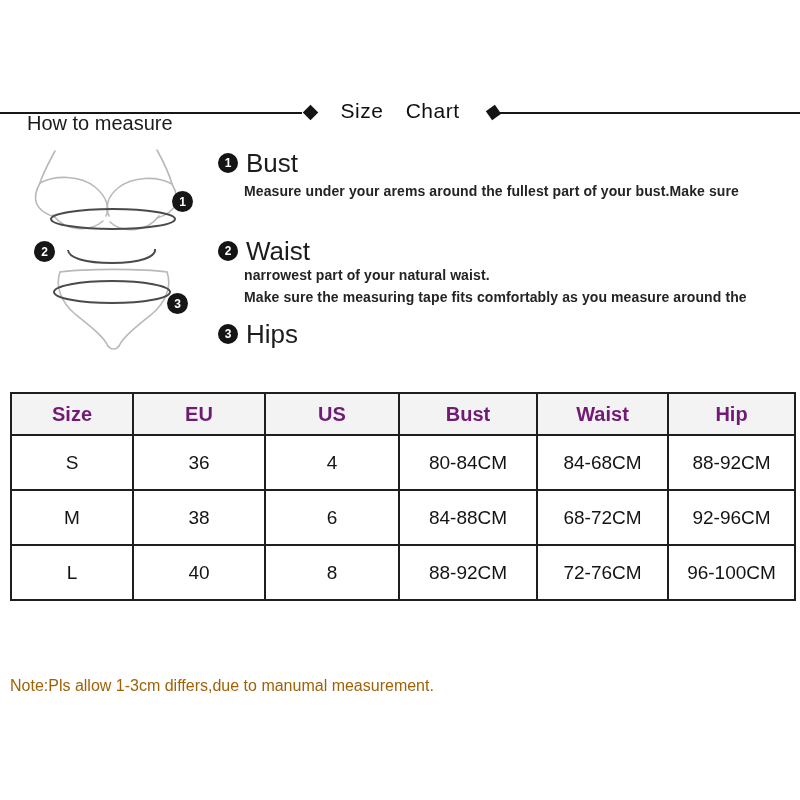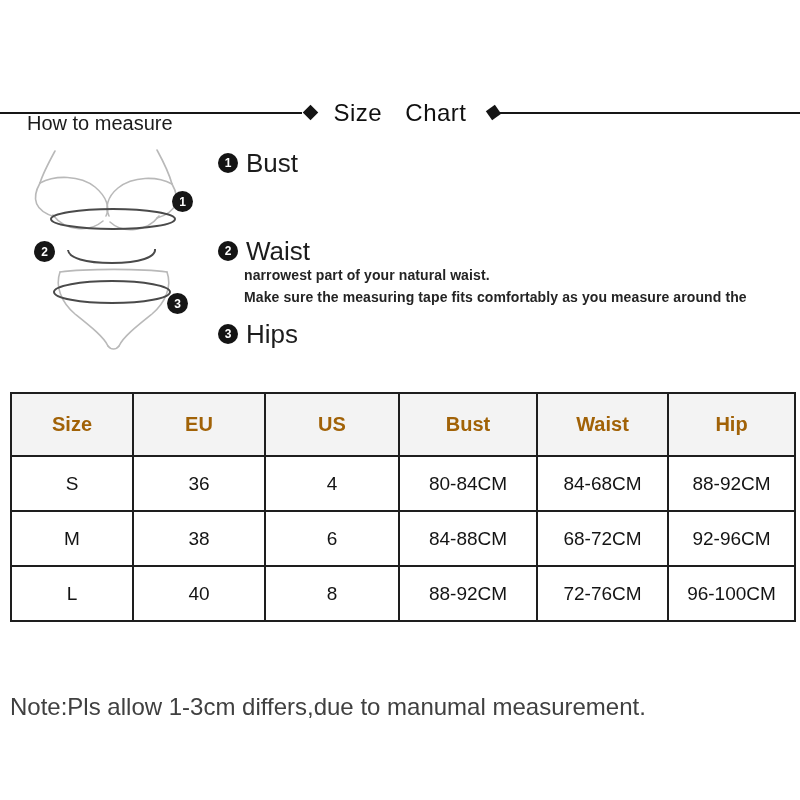--- a/index.html
+++ b/index.html
@@ -8,21 +8,21 @@
   .page { position:relative; width:800px; height:800px; background:#ffffff; overflow:hidden; }
 
   
   .rule { position:absolute; top:112px; height:2px; background:#171717; }
   .rule-left  { left:0;   width:302px; }
   .rule-right { left:500px; width:300px; }
   .diamond { position:absolute; top:107px; width:11px; height:11px; background:#141414; transform:rotate(45deg); }
   .diamond-left  { left:305px; }
   .diamond-right { left:488px; transform:rotate(55deg); }
   .page-title { position:absolute; left:318px; top:99px; width:164px; text-align:center;
-                font-size:24px; font-weight:500; letter-spacing:.5px; word-spacing:16px; color:#101010; }
+                font-size:21px; font-weight:500; letter-spacing:.5px; word-spacing:16px; color:#101010; }
 
   
   .htm-heading { position:absolute; left:27px; top:112px; font-size:20px; font-weight:500; color:#1b1b1b; }
   .figure { position:absolute; left:25px; top:146px; width:195px; height:212px; }
   .figure svg { position:absolute; left:0; top:0; width:195px; height:212px; }
   .marker { position:absolute; width:21px; height:21px; border-radius:50%; background:#161616; color:#ffffff;
             font-size:12px; font-weight:bold; display:flex; align-items:center; justify-content:center; }
   .marker-1 { left:147px; top:45px; }
   .marker-2 { left:9px;   top:95px; }
   .marker-3 { left:142px; top:147px; }
@@ -40,26 +40,26 @@
   .step-lines { padding-left:26px; }
   .step-bust  .step-lines { margin-top:2px; }
   .step-waist .step-lines { margin-top:-2px; }
   .step-hips  .step-lines { margin-top:1px; }
   .step-line { font-size:14px; font-weight:bold; line-height:22px; white-space:nowrap;
                letter-spacing:.1px; color:#242424; }
 
   
   .size-table { position:absolute; left:10px; top:392px; width:784px; border-collapse:collapse; table-layout:fixed; }
   .size-table th, .size-table td { border:2px solid #1e1e1e; text-align:center; vertical-align:middle; }
-  .size-table th { height:63px; background:#f3f3f3; font-size:20px; font-weight:bold; color:#a16207;margin-top:38px; }
+  .size-table th { height:42px; background:#f3f3f3; font-size:20px; font-weight:bold; color:#701a75;margin-top:38px; }
   .size-table td { height:55px; background:#ffffff; font-size:19px; font-weight:400; color:#141414; }
   .col-0{width:122px;} .col-1{width:132px;} .col-2{width:134px;} .col-3{width:138px;} .col-4{width:131px;} .col-5{width:127px;}
 
   
-  .note { position:absolute; left:10px; top:693px; font-size:24px; font-weight:500; color:#404040; }
+  .note { position:absolute; left:10px; top:677px; font-size:16px; font-weight:500; color:#a16207; }
 </style>
 </head>
 <body>
 
 <div class="page">
 
   <div class="rule rule-left"></div>
   <div class="diamond diamond-left"></div>
   <div class="page-title">Size Chart</div>
   <div class="diamond diamond-right"></div>
@@ -101,20 +101,21 @@
   </div>
 
   <div class="steps">
 
     <div class="step step-bust">
       <div class="step-head">
         <span class="badge">1</span>
         <span class="step-label">Bust</span>
       </div>
       <div class="step-lines">
+        <div class="step-line">Measure under your arems around the fullest part of your bust.Make sure</div>
       </div>
     </div>
 
     <div class="step step-waist">
       <div class="step-head">
         <span class="badge">2</span>
         <span class="step-label">Waist</span>
       </div>
       <div class="step-lines">
         <div class="step-line">narrowest part of your natural waist.</div>

